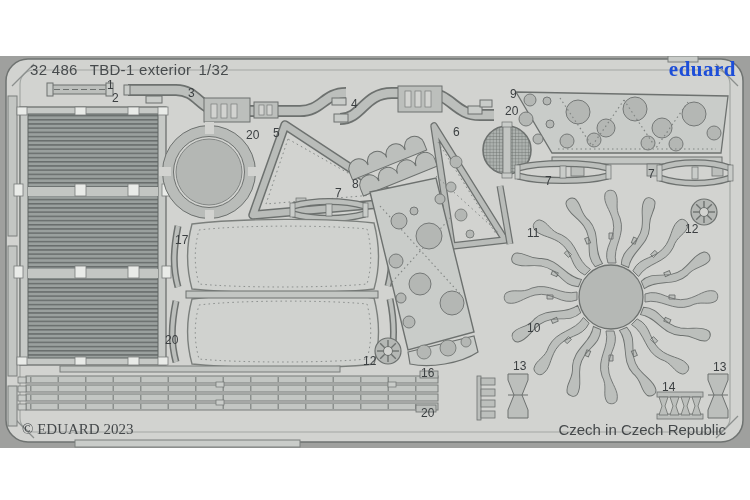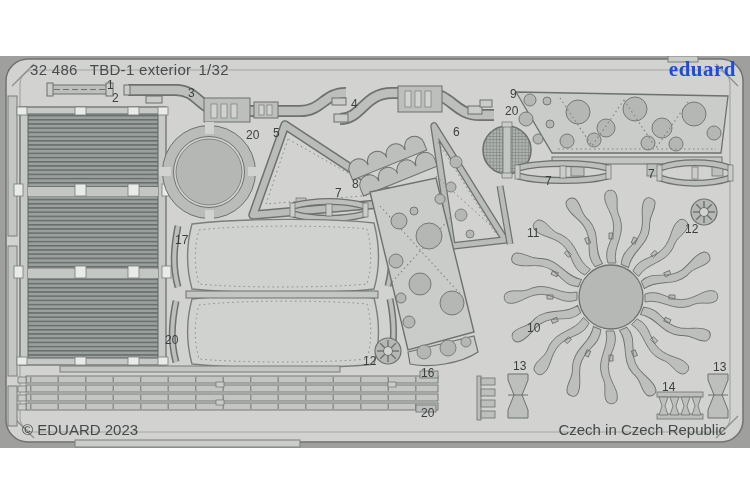--- a/index.html
+++ b/index.html
@@ -8,21 +8,21 @@
   }
   html,body{margin:0;padding:0;background:#fff;}
   .stage{position:relative;width:750px;height:500px;background:#fff;overflow:hidden;
          font-family:"Liberation Sans",sans-serif;}
   .photo-svg{position:absolute;left:0;top:56px;}
   .txt{position:absolute;color:var(--ink-soft);white-space:nowrap;}
   .title{left:30px;top:61px;font-size:15px;letter-spacing:.3px;color:#474b4d;}
   .title .sp1{margin-right:12px;} .title .sp2{margin-right:7px;}
   .brand{right:14px;top:57px;font-family:"Liberation Serif",serif;font-weight:700;
          font-size:21px;color:#1d4ed8;letter-spacing:.5px;}
-  .copyright{left:22px;top:421px;font-size:15px;color:#44484a;}
+  .copyright{left:22px;top:421px;font-size:15px;color:#44484a;font-family:Liberation Serif, serif;}
   .madein{right:24px;top:421px;font-size:15px;color:#44484a;}
   .plabel{position:absolute;font-size:12px;color:var(--ink);line-height:1;}
 </style>
 </head>
 <body>
 
 <div class="stage">
 
   <svg class="photo-svg" width="750" height="392" viewBox="0 0 750 392">
     <defs>

